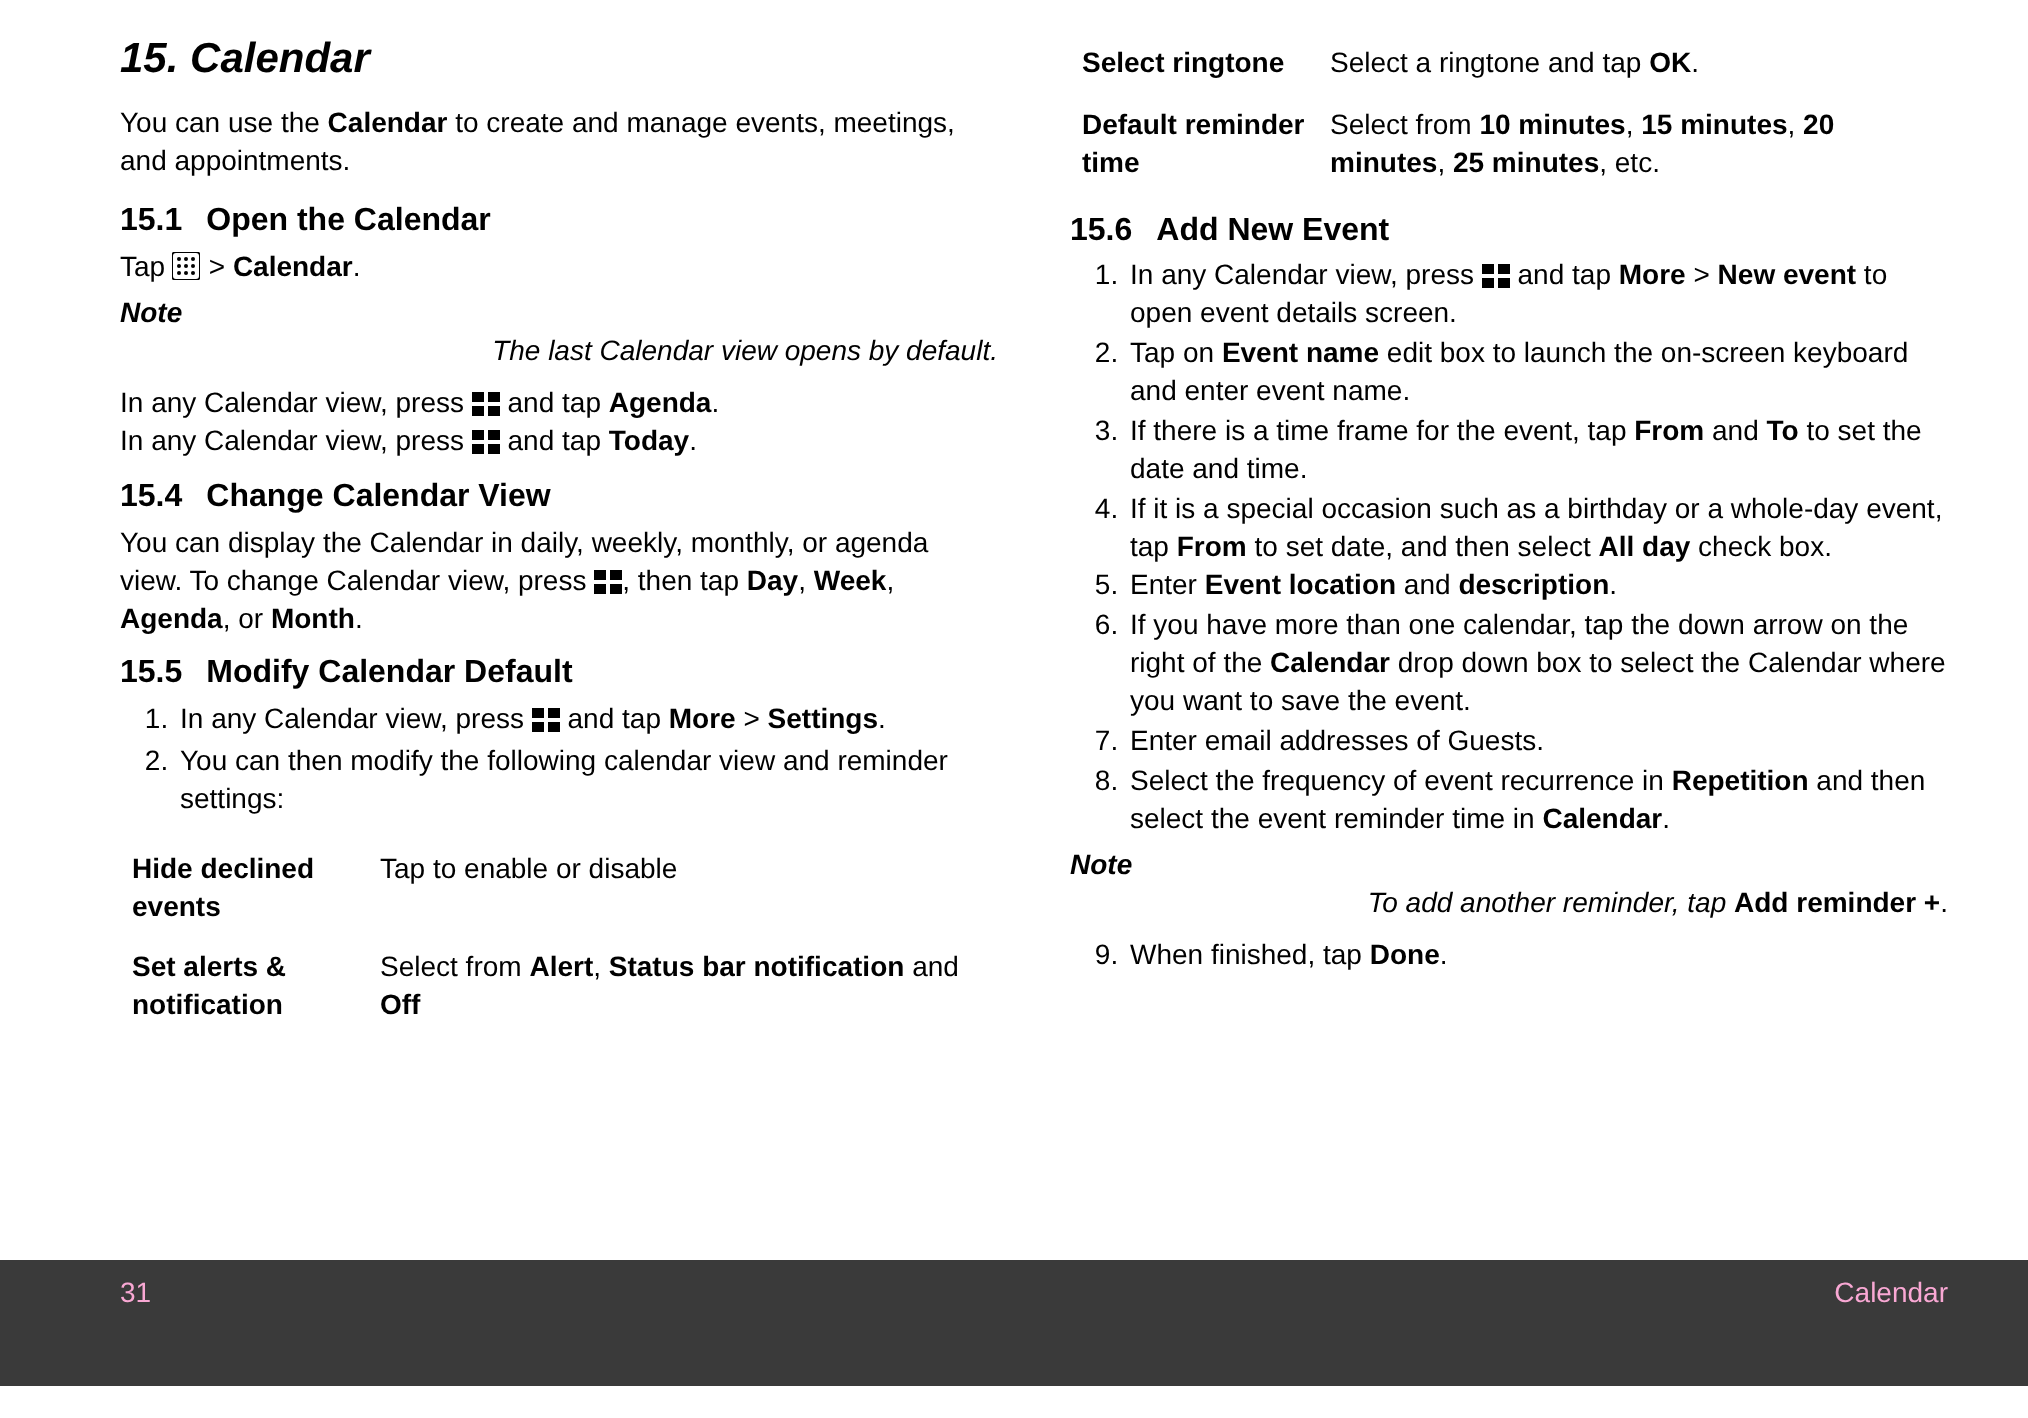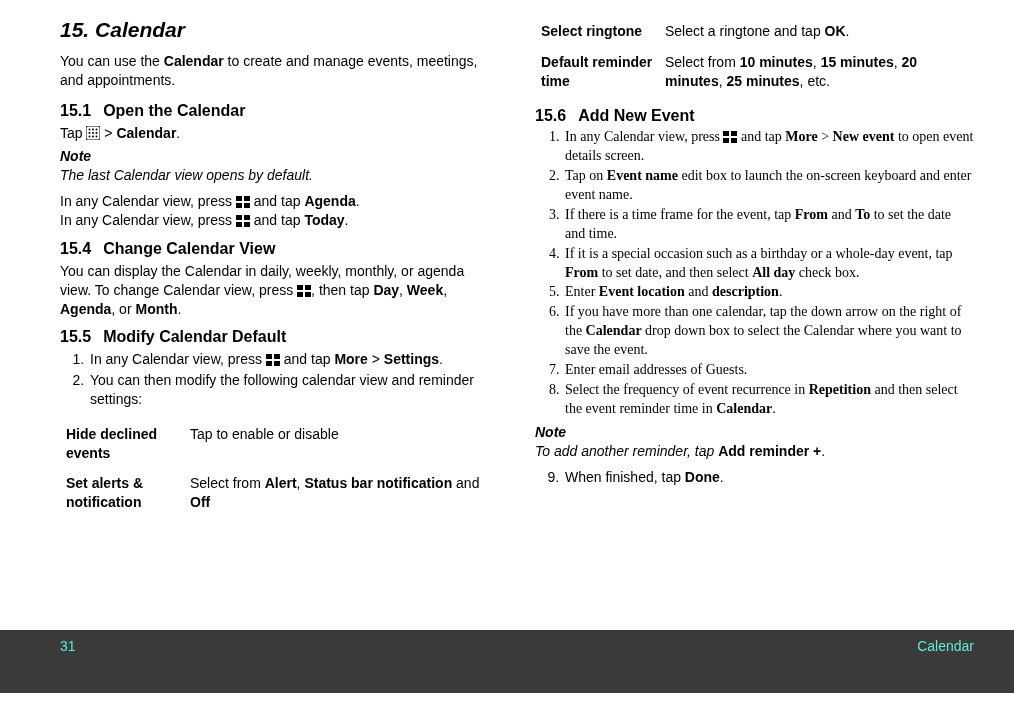--- a/index.html
+++ b/index.html
@@ -5,28 +5,28 @@
   * { box-sizing: border-box; margin: 0; padding: 0; }
   html, body { width: 1014px; height: 709px; font-family: Arial, Helvetica, sans-serif; background: #fff; color: #000; }
   .page { width: 1014px; height: 693px; position: relative; }
   .content { display: flex; padding: 16px 40px 0 60px; gap: 36px; height: 646px; }
   .col { flex: 1; font-size: 14px; line-height: 1.35; }
   .chapter-title { font-size: 21px; font-weight: bold; font-style: italic; margin-bottom: 8px; }
   .intro { margin-bottom: 10px; }
   .sec-head { font-size: 16px; font-weight: bold; margin-top: 8px; margin-bottom: 2px; }
   .sec-num { margin-right: 12px; }
   .note-label { font-weight: bold; font-style: italic; margin-top: 4px; }
-  .note-body { font-style: italic; margin-bottom: 8px; }
+  .note-body { font-style: italic; margin-bottom: 8px; text-align: right; }
   ol.steps { list-style: decimal; padding-left: 28px; margin-top: 2px; }
   ol.steps li { margin-bottom: 2px; padding-left: 2px; }
-  ol.steps.small-gap li { margin-bottom: 1px; font-family: Liberation Serif, serif; }
+  ol.steps.small-gap li { margin-bottom: 1px; }
   .tbl { margin-top: 10px; width: 100%; border-collapse: collapse; }
   .tbl td { padding: 6px 8px 6px 0; vertical-align: top; font-size: 14px; }
   .tbl td.setting { font-weight: bold; width: 130px; padding-left: 6px; }
-  .footer { position: absolute; left: 0; bottom: 0; width: 1014px; height: 63px; background: #3a3a3a; color: #5eead4; font-size: 14px; display: flex; align-items: flex-start; justify-content: space-between; padding: 8px 40px 0 60px; }
+  .footer { position: absolute; left: 0; bottom: 0; width: 1014px; height: 63px; background: #3a3a3a; color: #f9a8d4; font-size: 14px; display: flex; align-items: flex-start; justify-content: space-between; padding: 8px 40px 0 60px; }
   .icon { display: inline-block; vertical-align: -2px; }
   .icon svg { display: block; }
   b { font-weight: bold; }
 </style>
 </head>
 <body>
 
 <div class="page">
   <div class="content">
 

